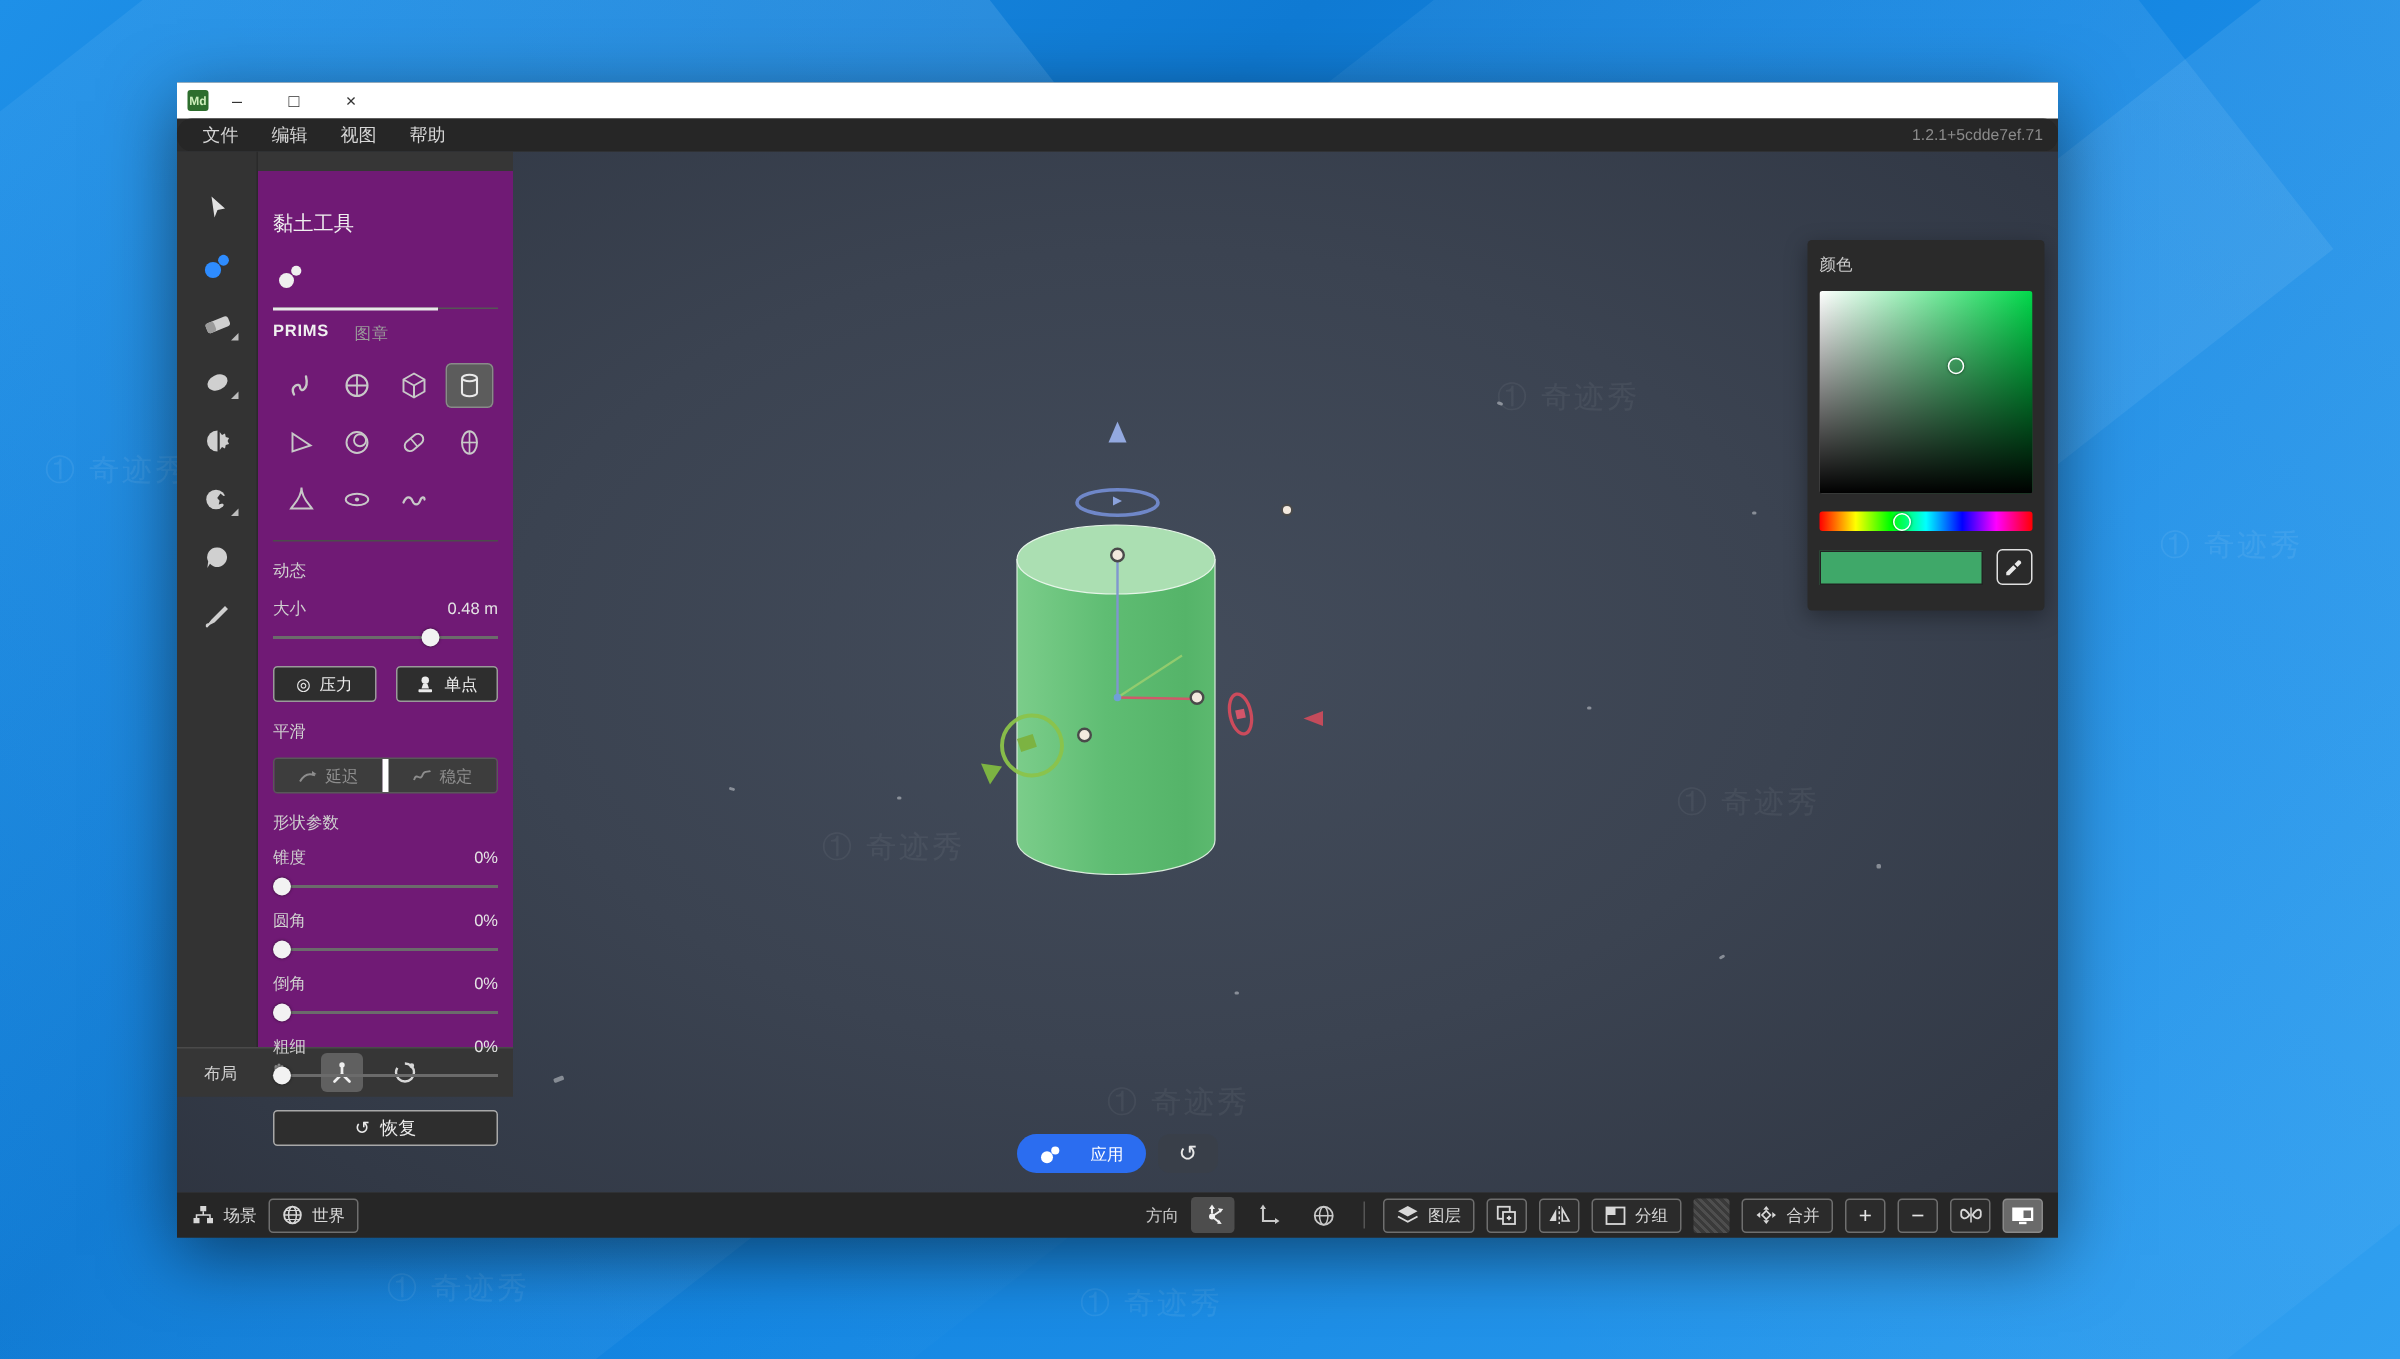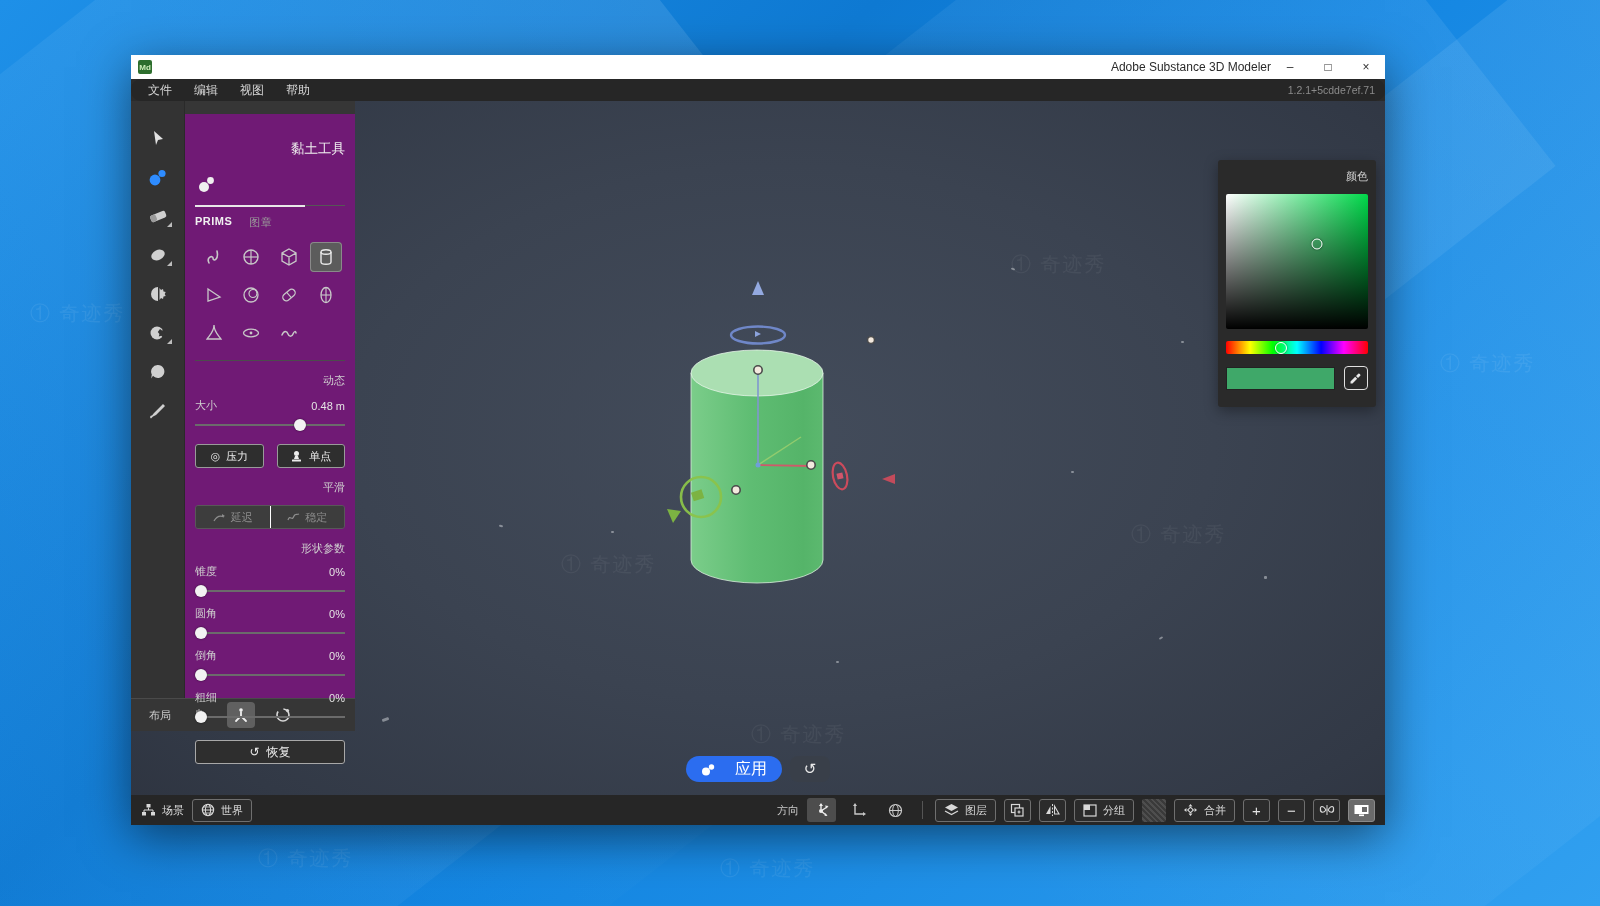--- a/index.html
+++ b/index.html
@@ -11,22 +11,22 @@
     background: linear-gradient(135deg,#1e90e8 0%,#0f7ad3 35%,#1486e2 55%,#31a0f0 100%); }
   .ray { position:absolute; opacity:.18; background:linear-gradient(180deg,#bfe4ff,transparent); }
   .ray1 { left:-200px; top:-150px; width:900px; height:1200px; transform:rotate(52deg); opacity:.14;}
   .ray2 { left:600px; top:-300px; width:500px; height:1400px; transform:rotate(52deg); opacity:.10;}
   .ray3 { left:1150px; top:-200px; width:700px; height:1300px; transform:rotate(52deg); opacity:.16;}
   .watermark { position:absolute; color:#ffffff; opacity:.07; font-size:20px; letter-spacing:2px;
     pointer-events:none; white-space:nowrap; }
   .watermark.dark { color:#ffffff; opacity:.05; }
 
   
-  .app { position:absolute; left:131px; top:55px; width:1254px; height:770px;
-    box-shadow:0 12px 45px rgba(0,0,0,.5); background:#2b2b2b;text-align:right; }
+  .app { position:absolute; left:118px; top:55px; width:1254px; height:770px;
+    box-shadow:0 12px 45px rgba(0,0,0,.5); background:#2b2b2b; }
 
   .titlebar { height:24px; background:#ffffff; display:flex; align-items:center; padding-left:7px; }
   .app-logo { width:14px; height:14px; background:#2d6e2d; color:#cdeeba; font-size:8px; font-weight:bold;
     display:flex; align-items:center; justify-content:center; border-radius:2px; }
   .app-title { font-size:12px; color:#2b2b2b; margin-left:7px; flex:1; }
   .win-controls { display:flex; height:100%; }
   .win-btn { width:38px; height:100%; display:flex; align-items:center; justify-content:center;
     font-size:12px; color:#333; }
 
   .menubar { height:22px; background:#262626; display:flex; align-items:center; padding-left:6px;border-radius:10px; }
@@ -75,21 +75,21 @@
   .slider .track { position:absolute; left:0; right:0; top:6px; height:2px; background:#6b6b6b; }
   .slider .knob { position:absolute; top:1px; width:12px; height:12px; border-radius:50%;
     background:#f2f2f2; transform:translateX(-6px); box-shadow:0 0 2px rgba(0,0,0,.6); }
 
   .btn-row { display:flex; gap:13px; margin-top:12px; }
   .mode-btn { flex:1; height:24px; border:1px solid #9a9a9a; border-radius:3px; background:#2e2e2e;
     display:flex; align-items:center; justify-content:center; gap:6px; font-size:11px; color:#ececec; }
   .joined { display:flex; margin-top:10px; border:1px solid #585858; border-radius:3px; overflow:hidden; }
   .joined .half { flex:1; height:22px; background:#3d3d3d; display:flex; align-items:center;
     justify-content:center; gap:5px; font-size:11px; color:#8d8d8d; }
-  .joined .half + .half { border-left:1px solid #ffffff; }
+  .joined .half + .half { border-left:4px solid #ffffff; }
 
   .restore-btn { margin-top:16px; height:24px; border:1px solid #a8a8a8; border-radius:3px;
     background:#2e2e2e; display:flex; align-items:center; justify-content:center; gap:7px;
     font-size:12px; color:#ececec; }
 
   .layout-row { height:33px; border-top:1px solid #4a4a4a; background:#363636;
     display:flex; align-items:center; padding-left:18px; gap:14px; }
   .layout-label { font-size:11px; color:#cfcfcf; }
   .layout-btn { width:28px; height:26px; display:flex; align-items:center; justify-content:center; border-radius:4px; }
   .layout-btn.selected { background:#606060; }
@@ -107,21 +107,21 @@
   .hue-cursor { position:absolute; top:50%; width:12px; height:12px; border:1.6px solid #fff; border-radius:50%;
     transform:translate(-50%,-50%); box-shadow:0 0 2px rgba(0,0,0,.6); }
   .swatch-row { display:flex; margin-top:12px; gap:9px; align-items:center; }
   .swatch { width:113px; height:23px; background:#3fa869; border:1px solid #222; }
   .dropper-btn { width:25px; height:24px; border:1.5px solid #e0e0e0; border-radius:4px;
     display:flex; align-items:center; justify-content:center; background:#2a2a2a; }
 
   
   .apply-row { position:absolute; left:0; right:0; top:655px; display:flex; justify-content:center; gap:8px; }
   .apply-btn { height:26px; padding:0 15px; border-radius:13px; background:#2b6df0; display:flex;
-    align-items:center; gap:19px; font-size:16px; color:#fff; }
+    align-items:center; gap:19px; font-size:11px; color:#fff; }
   .undo-btn { width:40px; height:26px; border-radius:8px; background:rgba(58,63,73,.85);
     display:flex; align-items:center; justify-content:center; color:#e8e8e8; font-size:15px; }
 
   
   .bottombar { height:30px; background:#262626; display:flex; align-items:center; padding:0 10px; gap:8px; }
   .bb-item { display:flex; align-items:center; gap:6px; font-size:11px; color:#d8d8d8; }
   .bb-btn { height:23px; border:1px solid #6f6f6f; border-radius:3px; background:#2b2b2b;
     display:flex; align-items:center; justify-content:center; gap:6px; font-size:11px; color:#d8d8d8; padding:0 8px; }
   .bb-icon-btn { width:27px; padding:0; }
   .bb-label { font-size:11px; color:#c9c9c9; }
@@ -147,21 +147,20 @@
   <div class="watermark" style="left:740px; top:80px;"><span>①</span> <span>奇迹秀</span></div>
   <div class="watermark" style="left:1440px; top:350px;"><span>①</span> <span>奇迹秀</span></div>
   <div class="watermark" style="left:230px; top:845px;margin-left:28px;"><span>①</span> <span>奇迹秀</span></div>
   <div class="watermark" style="left:720px; top:855px;"><span>①</span> <span>奇迹秀</span></div>
 </div>
 
 <div class="app">
 
   <div class="titlebar">
     <div class="app-logo">Md</div>
-    <div class="app-title">Adobe Substance 3D Modeler</div>
     <div class="win-controls">
       <div class="win-btn">–</div>
       <div class="win-btn">□</div>
       <div class="win-btn">×</div>
     </div>
   </div>
 
   <div class="menubar">
     <div class="menu-item">文件</div>
     <div class="menu-item">编辑</div>

